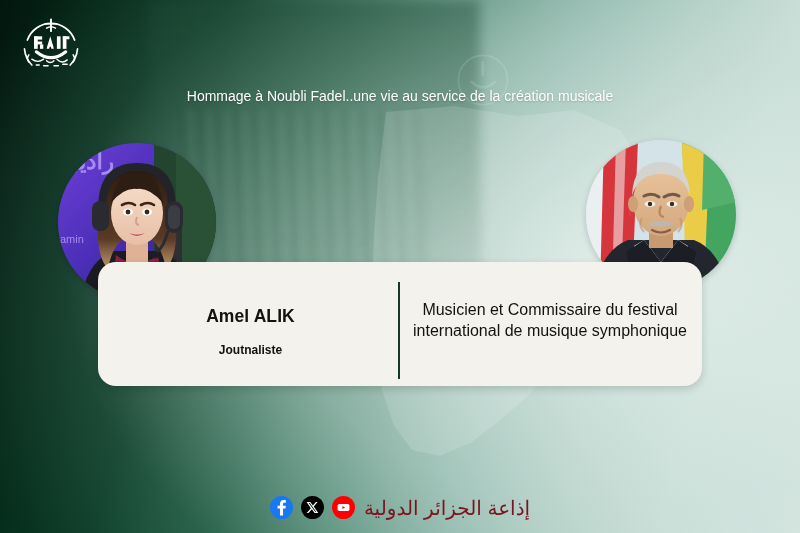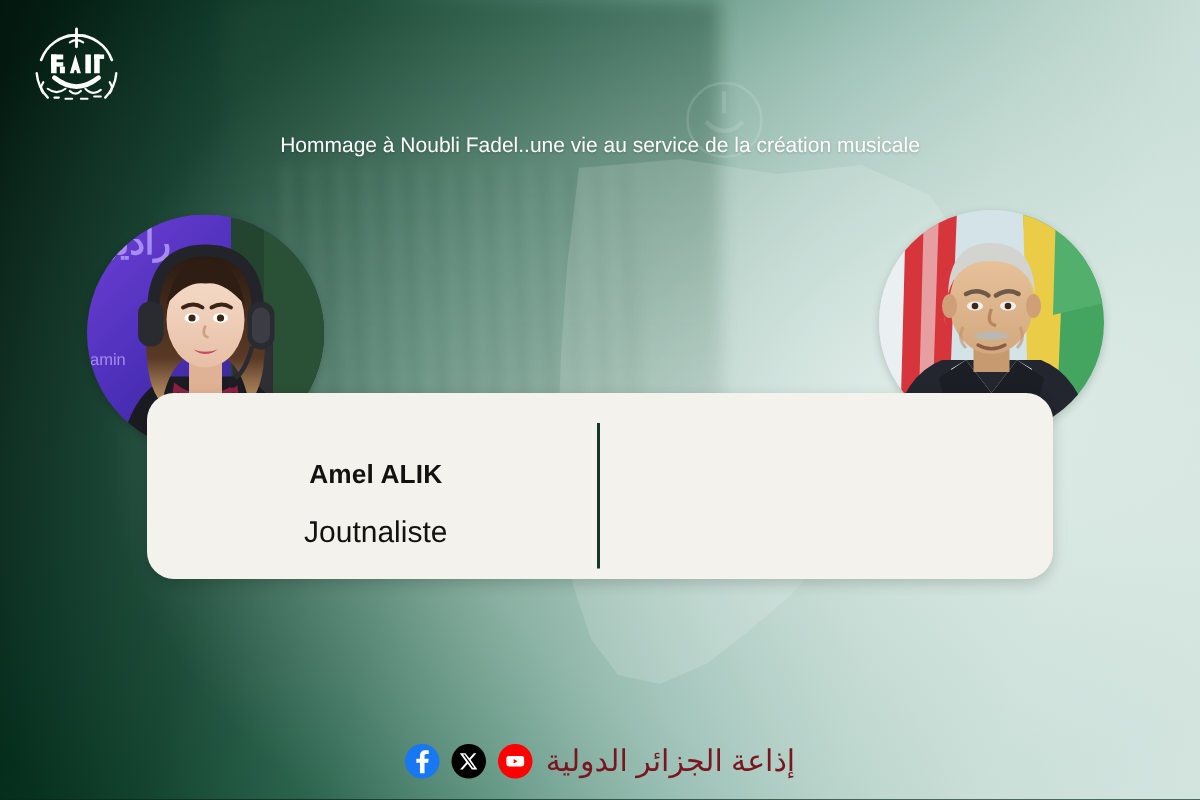--- a/index.html
+++ b/index.html
@@ -111,22 +111,22 @@
   .col-left  { left:10px;  width:285px; padding-top:44px; }
   .col-right { left:305px; width:294px; padding-top:32px; }
 
   .person-name {
     font-size:17.5px;
     font-weight:bold;
     line-height:1.2;
     letter-spacing:0.1px;
   }
   .col-left .person-role {
-    font-size:20px;
-    font-weight:400;
+    font-size:12px;
+    font-weight:700;
     margin-top:16px;
     line-height:1.2;
   }
   .col-right .person-name { font-size:17.5px; }
   .col-right .person-role {
     font-size:16px;
     font-weight:400;
     margin-top:5px;
     line-height:1.32;
   }
@@ -371,20 +371,21 @@
 
   <div class="card">
     <div class="card-divider"></div>
 
     <div class="col col-left">
       <div class="person-name">Amel ALIK</div>
       <div class="person-role">Joutnaliste</div>
     </div>
 
     <div class="col col-right">
+      <div class="person-role">Musicien et Commissaire du festival international de musique symphonique</div>
     </div>
   </div>
 
   <div class="footer">
 
     <span class="social">
       <span class="social-icon ic-fb">
         <svg width="23" height="23" viewBox="0 0 24 24" xmlns="http://www.w3.org/2000/svg">
           <path d="M13.6 20.4v-7.3h2.5l.4-2.9h-2.9V8.4c0-.8.2-1.4 1.4-1.4h1.5V4.4c-.3 0-1.2-.1-2.3-.1-2.3 0-3.8 1.4-3.8 3.9v2h-2.5v2.9h2.5v7.3z" fill="#ffffff"></path>
         </svg>

